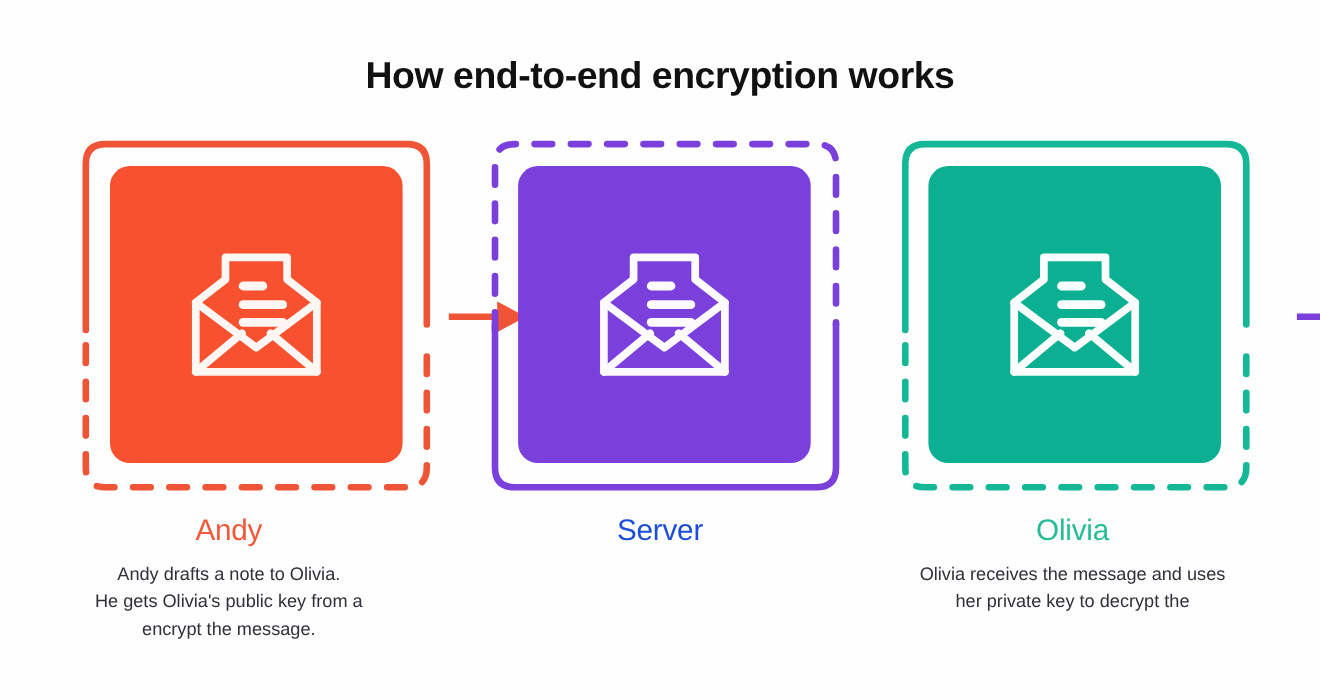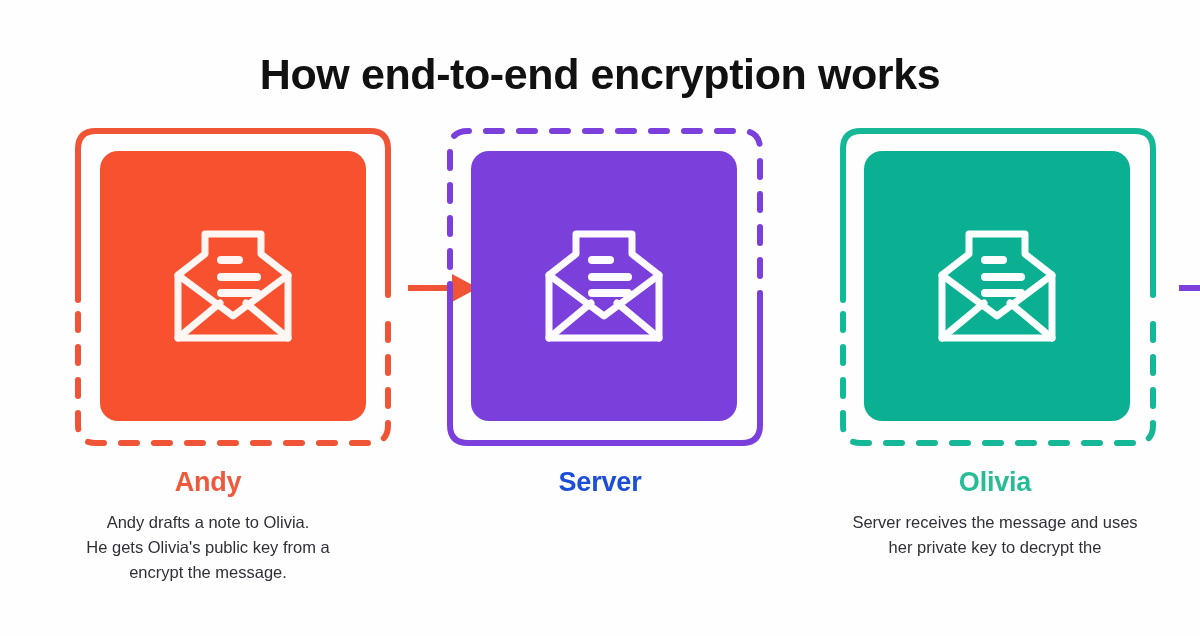--- a/index.html
+++ b/index.html
@@ -21,21 +21,21 @@
     background: #fefefe;
   }
 
   
   .title {
     position: absolute;
     top: 50px;
     left: 0;
     width: 1200px;
     text-align: center;
-    font-size: 43px;
+    font-size: 34px;
     font-weight: 700;
     letter-spacing: -0.4px;
     color: #111111;
     font-family: "Liberation Sans", sans-serif;
   }
 
   
   .stages {
     position: absolute;
     top: 120px;
@@ -45,21 +45,21 @@
   }
 
   .stage {
     position: absolute;
     top: 0;
     width: 366px;
     height: 500px;
   }
   .stage-andy   { left: 25px; }
   .stage-server { left: 417px; }
-  .stage-olivia { left: 812px; }
+  .stage-olivia { left: 792px; }
 
   
   .frame-svg {
     position: absolute;
     top: 8px;
     left: 50px;
     width: 316px;
     height: 320px;
     overflow: visible;
   }
@@ -96,21 +96,21 @@
   .arrow-server-olivia{ left: 762px; top: 153px; width: 60px; height: 30px; }
 
   
   .stage-name {
     position: absolute;
     top: 347px;
     left: 0;
     width: 366px;
     text-align: center;
     font-size: 27px;
-    font-weight: 700;
+    font-weight: 400;
     letter-spacing: -0.2px;
   }
   .name-andy   { color: #F0593A; }
   .name-server { color: #1d4ed8; }
   .name-olivia { color: #25BC96; }
 
   .stage-desc {
     position: absolute;
     top: 390px;
     left: 0;
@@ -226,19 +226,19 @@
             <rect x="49" y="28" width="26" height="8" rx="4"></rect>
             <rect x="49" y="45" width="44" height="8" rx="4"></rect>
             <rect x="49" y="61" width="44" height="8" rx="4"></rect>
           </g>
         </svg>
       </div>
 
       <div class="stage-name name-olivia">Olivia</div>
 
       <div class="stage-desc">
-        <span class="ln">Server receives the message and uses</span>
+        <span class="ln">Olivia receives the message and uses</span>
         <span class="ln">her private key to decrypt the</span>
       </div>
     </div>
 
   </div>
 </div>
 
 </body></html>

